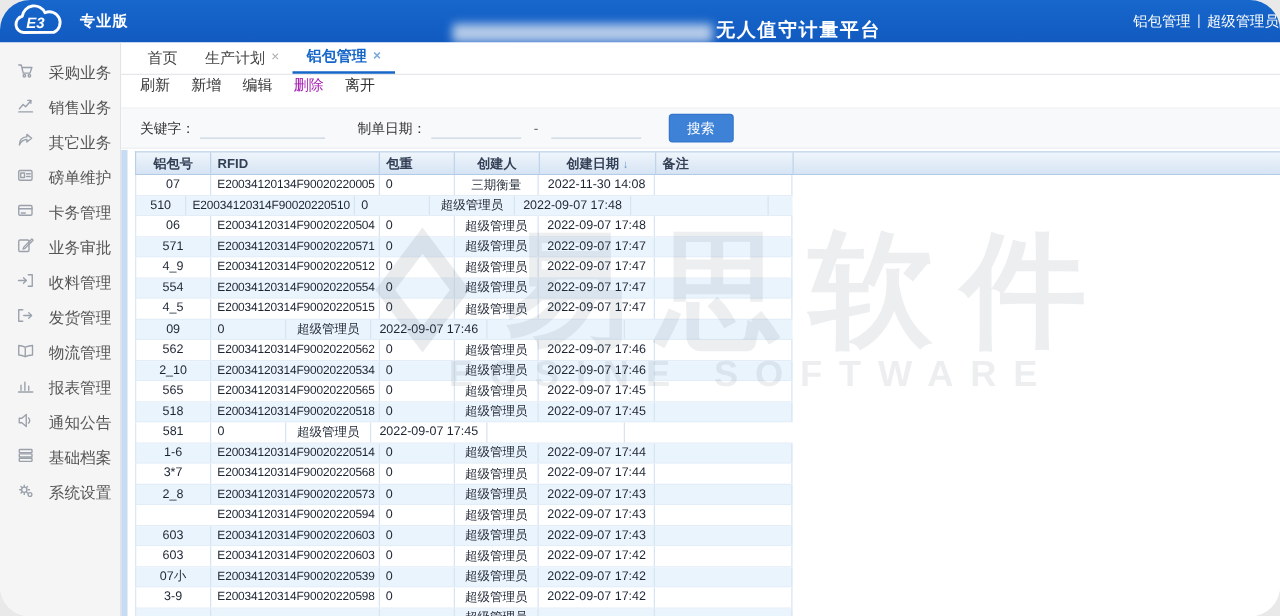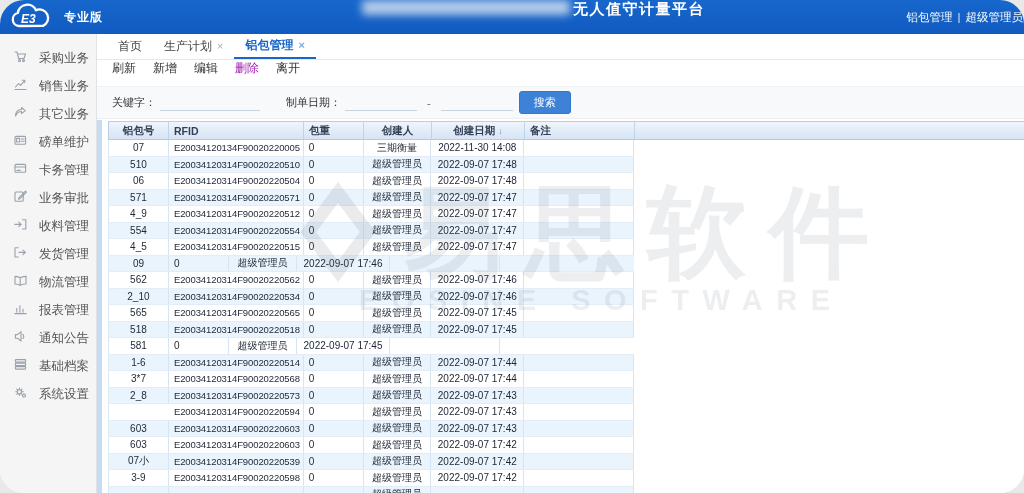--- a/index.html
+++ b/index.html
@@ -6,21 +6,21 @@
   html,body { background:#e9e9e9; }
   .app { position:relative; width:1024px; height:493px; overflow:hidden; background:#fff;
          font-family:"Liberation Sans","DejaVu Sans",sans-serif;border-radius:24px; }
 
   
   .topbar { position:absolute; top:0; left:0; right:0; height:34px;
             background:linear-gradient(180deg,#1767cc,#115ac0); color:#fff;
             display:flex; align-items:center; }
   .logo { margin-left:8px; display:flex; align-items:center; }
   .edition { font-size:12px; font-weight:bold; margin-left:10px; letter-spacing:1px; }
-  .title-group { position:absolute; left:362px; top:0; height:34px; display:flex; align-items:flex-start; }
+  .title-group { position:absolute; left:362px; top:0; height:34px; display:flex; align-items:flex-end; }
   .redacted { width:208px; height:15px; background:#dde6f2; opacity:.8; filter:blur(4px); border-radius:2px; }
   .app-title { font-size:15px; font-weight:bold; letter-spacing:1.5px; margin-left:3px; }
   .topbar-right { position:absolute; right:1px; top:0; height:34px; display:flex; align-items:center;
                   gap:5px; font-size:11.5px; white-space:nowrap; }
   .topbar-right .sep { opacity:.85; }
 
   
   .sidebar { position:absolute; top:34px; left:0; bottom:0; width:97px;
              background:#f5f5f6; border-right:1px solid #e2e3e5; padding-top:10px; }
   .side-item { height:28px; display:flex; align-items:center; gap:11px; padding-left:13px;
@@ -44,21 +44,21 @@
   .tool-btn.disabled { color:#a21caf; }
 
   .searchbar { height:33px; background:#f8f9fb; border-top:1px solid #f1f2f4; border-bottom:1px solid #edeff2;
                display:flex; align-items:center; padding-left:15px; font-size:11px; color:#333; }
   .searchbar label { margin-right:4px; }
   .u-input { border:none; outline:none; background:transparent; border-bottom:1px solid #c9d4e1;
              height:16px; font-size:11px; color:#333; }
   .kw { width:100px; margin-right:26px; }
   .dt { width:72px; }
   .dash { margin:0 10px; color:#666; }
-  .search-btn { margin-left:6px; background:#3e82d8; color:#fff; border:1px solid #3476cc;
+  .search-btn { margin-left:22px; background:#3e82d8; color:#fff; border:1px solid #3476cc;
                 border-radius:3px; font-size:11px; padding:3px 14px; cursor:pointer; }
 
   
   .grid-zone { position:absolute; top:85px; left:0; right:0; bottom:0; }
   .edge-strip { position:absolute; left:0; top:1px; bottom:0; width:5px; background:#c6dcf2; }
   .grid { position:absolute; left:11px; top:2px; right:0; bottom:0; font-size:10px; }
   .thead { display:flex; height:19px; align-items:stretch;
            background:linear-gradient(180deg,#eff5fb,#d6e4f4);
            border-top:1px solid #b9cfe7; border-bottom:1px solid #b3cbe6; border-left:1px solid #b9cfe7; }
   .th { display:flex; align-items:center; border-right:1px solid #bfd4ea; padding:0 5px;
@@ -271,21 +271,21 @@
         <div class="tbody" id="tbody">
             <div class="trow">
               <div class="td al-c" style="width: 60px;">07</div>
               <div class="td al-l rfid" style="width: 135px;">E20034120134F90020220005</div>
               <div class="td al-l" style="width: 60px;">0</div>
               <div class="td al-c" style="width: 68px;">三期衡量</div>
               <div class="td al-c" style="width: 93px;">2022-11-30 14:08</div>
               <div class="td al-l" style="width: 110px;"></div>
             </div>
             <div class="trow alt">
-              <div class="td al-c" style="width: 60px;">510</div>
+              <div class="td al-c" style="width: 40px;">510</div>
               <div class="td al-l rfid" style="width: 135px;">E20034120314F90020220510</div>
               <div class="td al-l" style="width: 60px;">0</div>
               <div class="td al-c" style="width: 68px;">超级管理员</div>
               <div class="td al-c" style="width: 93px;">2022-09-07 17:48</div>
               <div class="td al-l" style="width: 110px;"></div>
             </div>
             <div class="trow">
               <div class="td al-c" style="width: 60px;">06</div>
               <div class="td al-l rfid" style="width: 135px;">E20034120314F90020220504</div>
               <div class="td al-l" style="width: 60px;">0</div>

